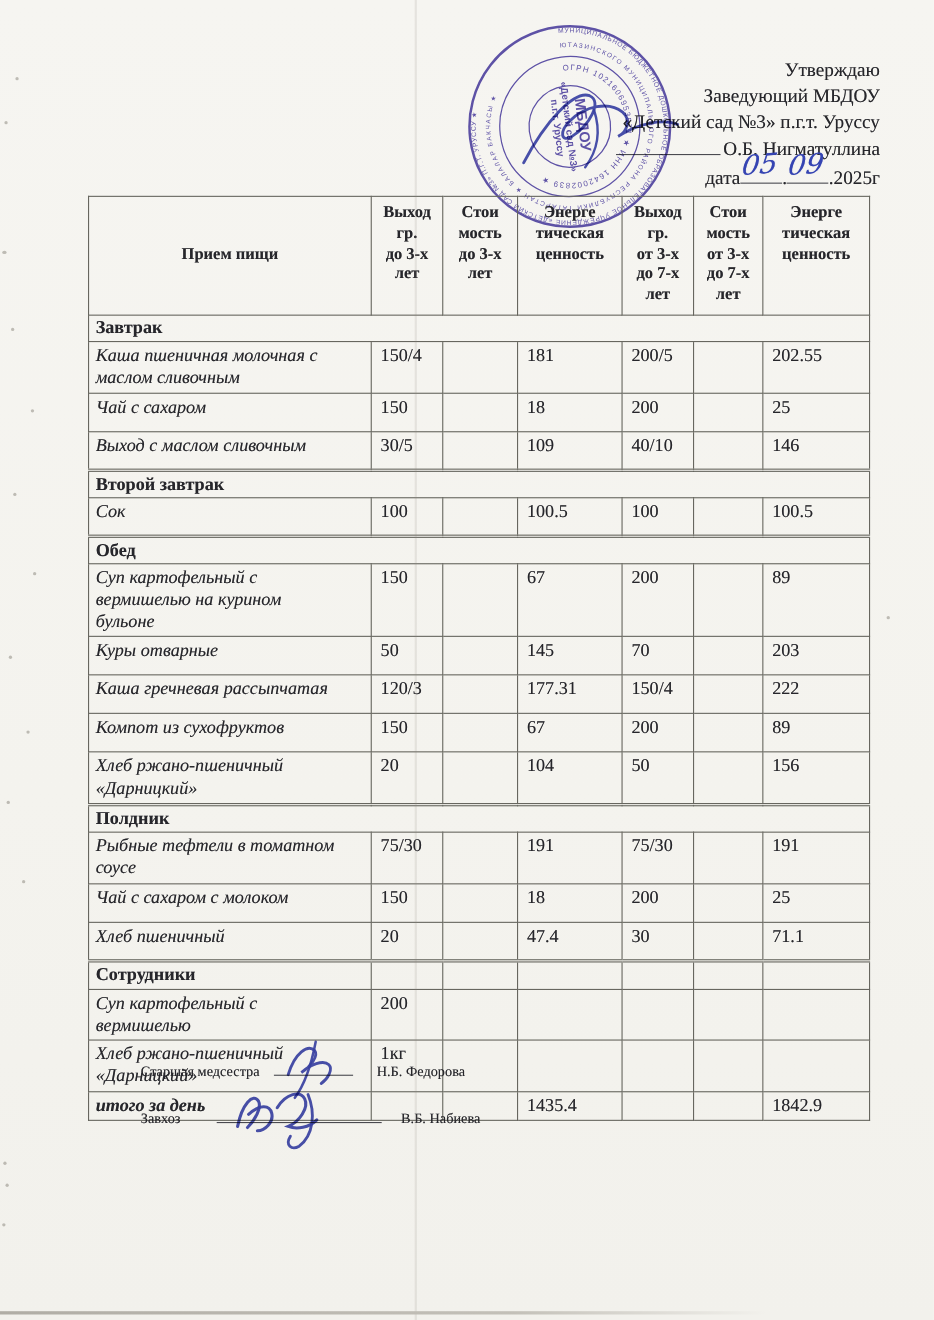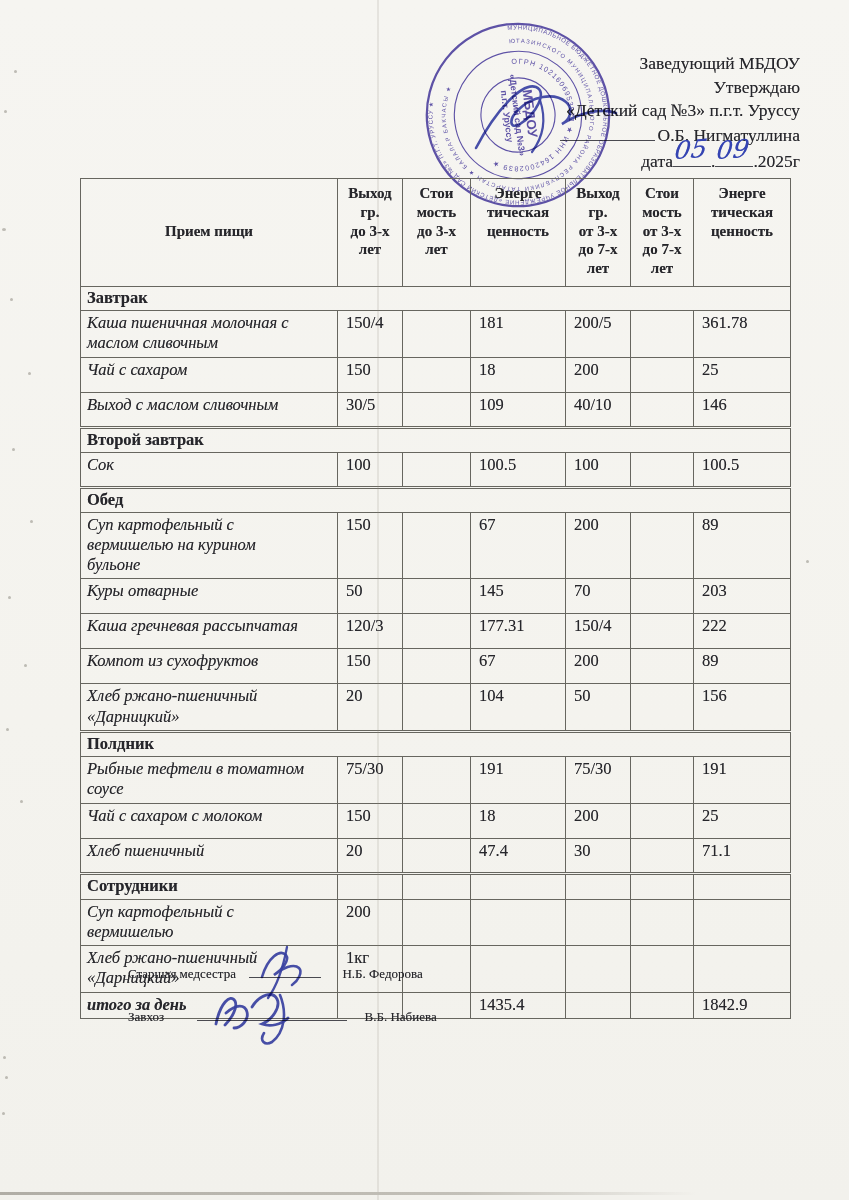--- a/index.html
+++ b/index.html
@@ -56,22 +56,22 @@
     background:rgba(140,135,122,.16);pointer-events:none;}
   .edge-bottom{position:absolute;left:0;top:1192px;width:100%;height:3px;
     background:linear-gradient(to right,#b0ada5,#c3c0b8 55%,rgba(195,192,184,0) 82%);}
   .spk{position:absolute;width:3px;height:3px;border-radius:50%;
     background:#8f8c84;opacity:.55;}
 </style>
 </head>
 <body>
 
 <div class="approval doc-text">
+  <div>Утверждаю</div>
   <div>Заведующий МБДОУ</div>
-  <div>Утверждаю</div>
   <div>«Детский сад №3» п.г.т. Уруссу</div>
   <div><span class="u-seg"></span><span>О.Б. Нигматуллина</span></div>
   <div class="date-line">
     <span>дата</span>
       <span class="slot">
         <span class="hand">05</span>
       </span>
       <span>.</span>
       <span class="slot">
         <span class="hand">09</span>
@@ -150,21 +150,21 @@
         <td colspan="7">Завтрак</td>
       </tr>
       <tr class="item" style="height: 45px;">
         <td class="name">Каша пшеничная молочная с
 маслом сливочным</td>
         <td class="val">150/4</td>
         <td class="val"></td>
         <td class="val">181</td>
         <td class="val">200/5</td>
         <td class="val"></td>
-        <td class="val">361.78</td>
+        <td class="val">202.55</td>
       </tr>
       <tr class="item" style="height: 35px;">
         <td class="name">Чай с сахаром</td>
         <td class="val">150</td>
         <td class="val"></td>
         <td class="val">18</td>
         <td class="val">200</td>
         <td class="val"></td>
         <td class="val">25</td>
       </tr>

